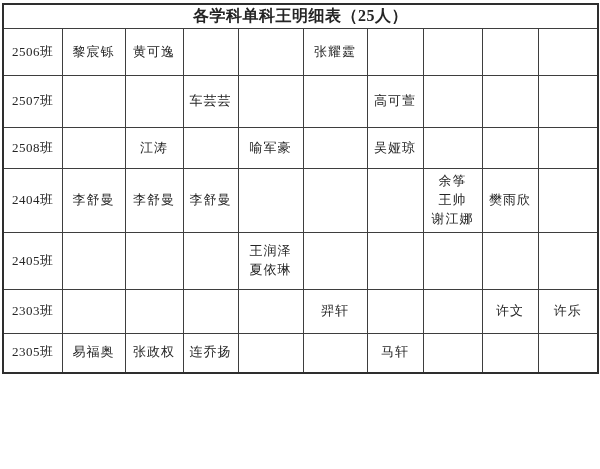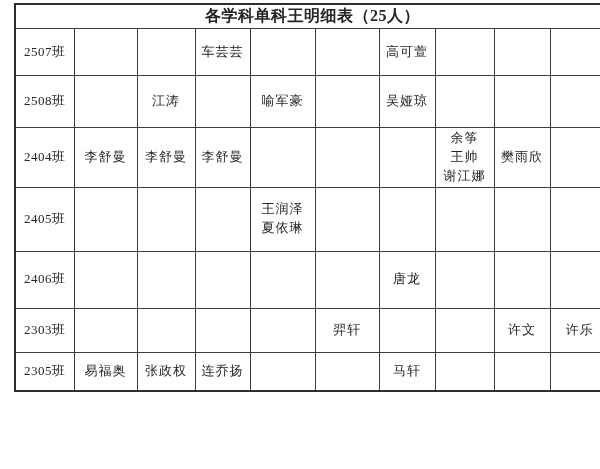--- a/index.html
+++ b/index.html
@@ -4,21 +4,21 @@
 <style>
   html,body{margin:0;padding:0;}
   body{
     width:600px;height:469px;
     background:#fdfdfd;
     font-family:"Liberation Serif","DejaVu Serif",serif;
     color:#252525;
   }
   .sheet{
     position:absolute;left:0;top:0;width:600px;height:469px;
-    background:#ffffff;box-sizing:border-box;padding:3px 14px;
+    background:#ffffff;box-sizing:border-box;padding:3px 2px;
   }
   table{
     border-collapse:collapse;
     table-layout:fixed;
     width:595px;
     border:2px solid #2e2e2e;
   }
   th,td{
     border:1px solid #3e3e3e;
     text-align:center;
@@ -72,20 +72,32 @@
         <col style="width:56px">
       <col style="width:60px">
     </colgroup>
     <thead>
       <tr>
         <th colspan="10" class="title-cell">各学科单科王明细表（25人）</th>
       </tr>
     </thead>
     <tbody id="table-body">
         <tr>
+          <td class="class-cell">2506班</td>
+          <td>黎宸铄</td>
+          <td>黄可逸</td>
+          <td></td>
+          <td></td>
+          <td>张耀霆</td>
+          <td></td>
+          <td></td>
+          <td></td>
+          <td></td>
+        </tr>
+        <tr>
           <td class="class-cell">2507班</td>
           <td></td>
           <td></td>
           <td>车芸芸</td>
           <td></td>
           <td></td>
           <td>高可萱</td>
           <td></td>
           <td></td>
           <td></td>
@@ -123,32 +135,20 @@
           <td></td>
           <td>王润泽
 夏依琳</td>
           <td></td>
           <td></td>
           <td></td>
           <td></td>
           <td></td>
         </tr>
         <tr>
-          <td class="class-cell">2406班</td>
-          <td></td>
-          <td></td>
-          <td></td>
-          <td></td>
-          <td></td>
-          <td>唐龙</td>
-          <td></td>
-          <td></td>
-          <td></td>
-        </tr>
-        <tr>
           <td class="class-cell">2303班</td>
           <td></td>
           <td></td>
           <td></td>
           <td></td>
           <td>羿轩</td>
           <td></td>
           <td></td>
           <td>许文</td>
           <td>许乐</td>

